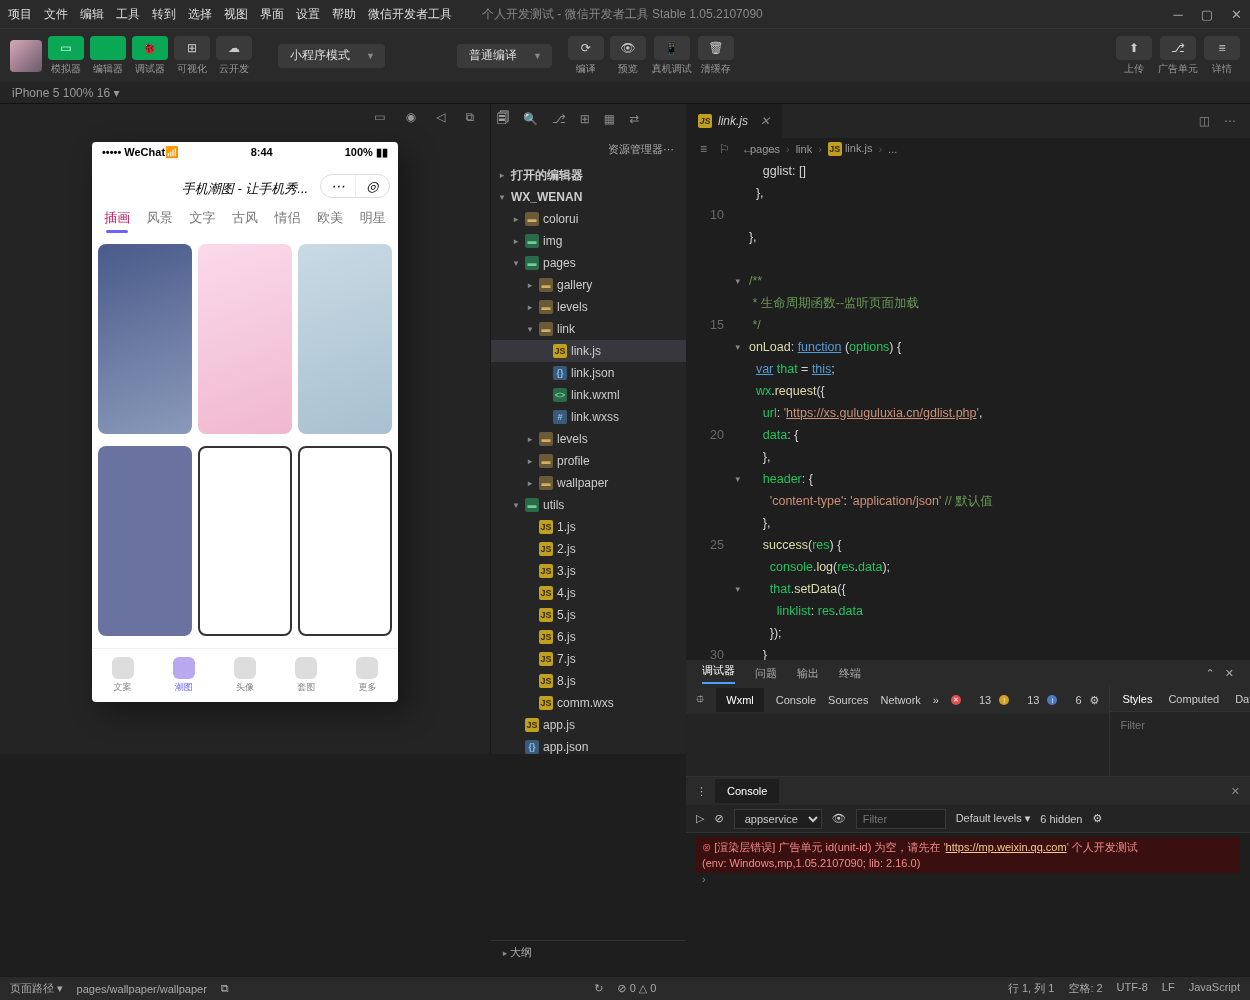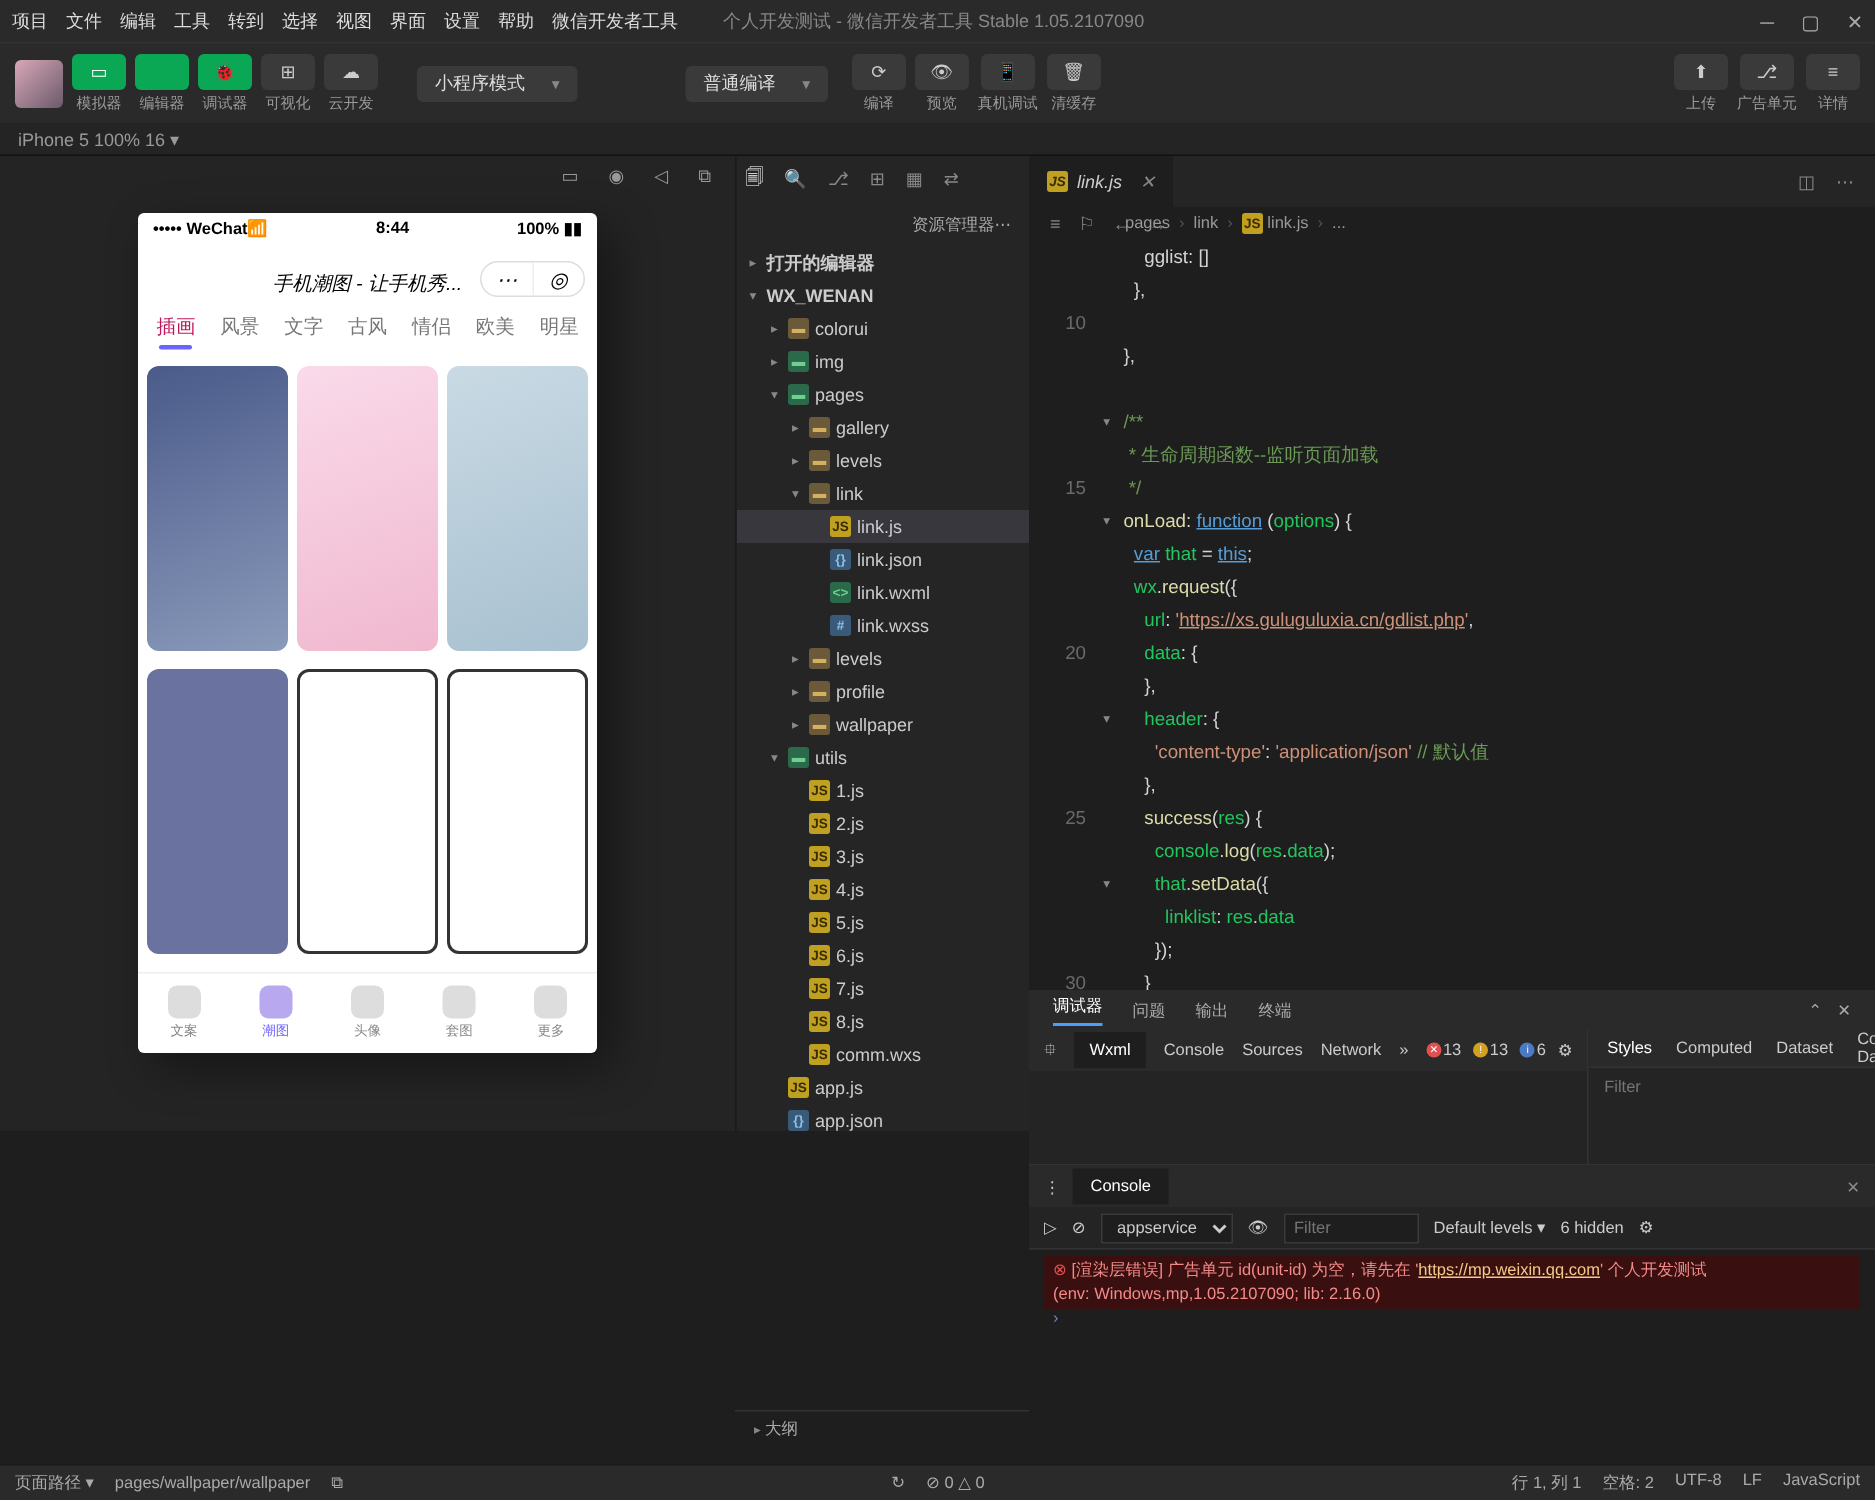--- a/index.html
+++ b/index.html
@@ -76,21 +76,21 @@
 .c-url { color: #ce9178; text-decoration: underline; }
 .c-com { color: #6a9955; }
 .dbghdr { height: 26px; display: flex; align-items: center; gap: 20px; padding: 0 16px; background: #2a2a2a; font-size: 11px; color: #aaa; }
 .dbghdr .active { color: #fff; border-bottom: 2px solid #4a9eff; padding-bottom: 4px; }
 .dbghdr .r { margin-left: auto; display: flex; align-items: center; gap: 10px; }
 .inspector { height: 90px; display: flex; background: #242424; }
 .inspmain { flex: 1; border-right: 1px solid #333; }
 .insptabs { height: 28px; display: flex; align-items: center; gap: 12px; padding: 0 10px; font-size: 11px; background: #2a2a2a; }
 .insptabs .active { background: #1e1e1e; color: #fff; padding: 6px 10px; }
 .insptabs .sp { margin-left: auto; display: flex; gap: 8px; align-items: center; }
-.badge { display: inline-flex; align-items: center; gap: 1px; }
+.badge { display: inline-flex; align-items: center; gap: 18px; }
 .badge .dot { width: 10px; height: 10px; border-radius: 50%; display: flex; align-items: center; justify-content: center; font-size: 7px; color: #fff; }
 .stylespanel { width: 520px; }
 .stabs { height: 26px; display: flex; align-items: center; gap: 16px; padding: 0 12px; font-size: 11px; background: #2a2a2a; border-bottom: 1px solid #333; }
 .stabs .active { color: #fff; }
 .sfilter { height: 26px; display: flex; align-items: center; padding: 0 10px; gap: 6px; color: #777; }
 .sfilter input { flex: 1; background: transparent; border: none; color: #ccc; font-size: 11px; outline: none; }
 .console { background: #1e1e1e; border-top: 1px solid #333; height: 118px; display: flex; flex-direction: column; }
 .contabs { height: 28px; display: flex; align-items: center; padding: 0 10px; gap: 8px; background: #2a2a2a; font-size: 11px; }
 .contabs .tab { background: #1e1e1e; padding: 6px 12px; color: #fff; }
 .contabs .r { margin-left: auto; color: #888; }

